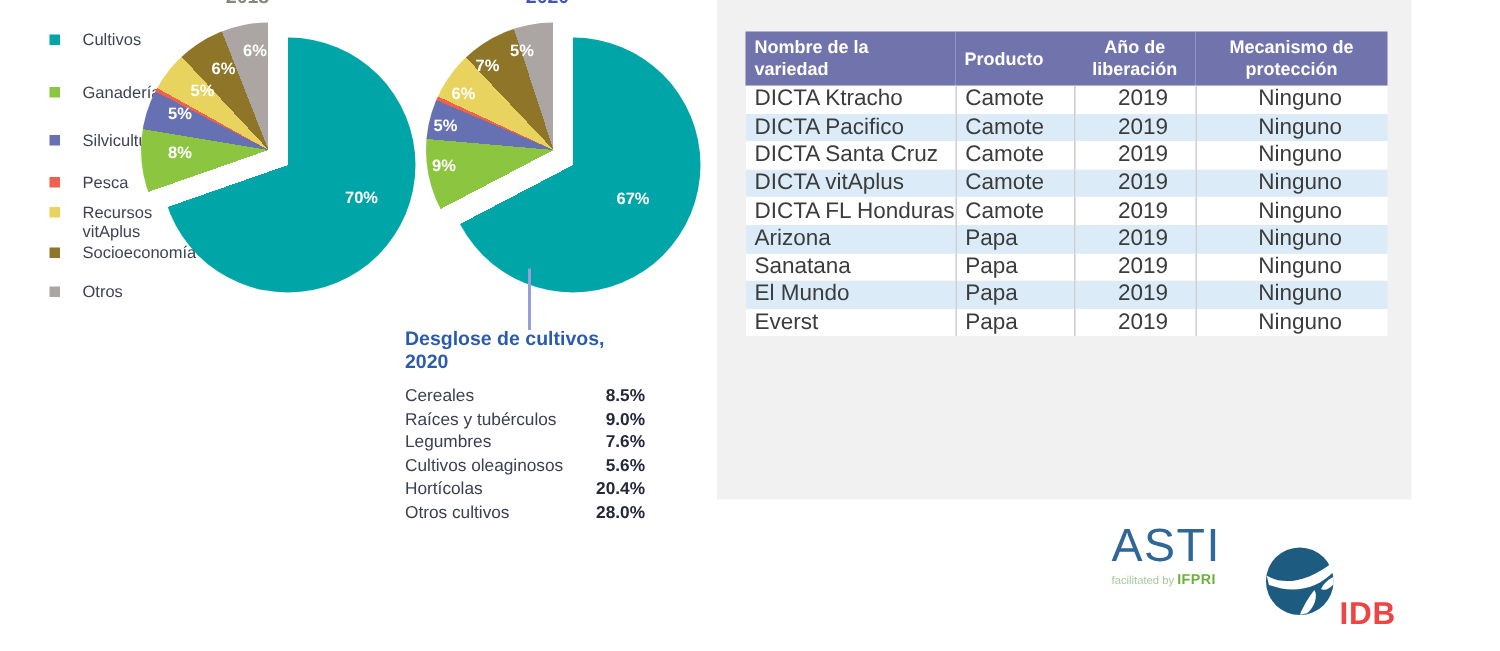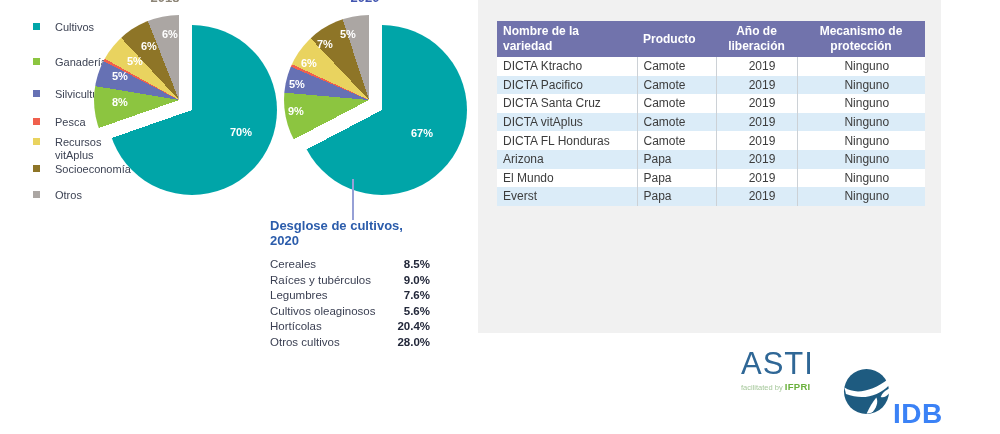--- a/index.html
+++ b/index.html
@@ -35,35 +35,35 @@
   .bd-row b{color:#23283a;}
 
   
   .panel{position:absolute;left:478px;top:0;width:463px;height:333px;background:#f1f1f1;}
   table.vt{position:absolute;left:497px;top:21px;width:428px;border-collapse:collapse;table-layout:fixed;}
   table.vt col.c1{width:140px;} table.vt col.c2{width:79px;}
   table.vt col.c3{width:81px;}  table.vt col.c4{width:128px;}
   table.vt th{background:#7173ac;color:#fff;font-size:12px;font-weight:bold;
               padding:3px 6px;line-height:15px;height:30px;vertical-align:middle;}
   table.vt th.left{text-align:left;} table.vt th.center{text-align:center;}
-  table.vt td{font-size:12px;color:#3c3c3c;padding:1px 6px;height:16.6px;line-height:16px;
+  table.vt td{font-size:15px;color:#3c3c3c;padding:1px 6px;height:16.6px;line-height:16px;
               white-space:nowrap;overflow:hidden;}
   table.vt td:not(:last-child){border-right:1px solid #ccd1d6;}
   table.vt td.center{text-align:center;padding-left:17px;}
   table.vt tbody tr:nth-child(odd){background:#ffffff;}
   table.vt tbody tr:nth-child(even){background:#dbecf8;}
 
   
   .asti{position:absolute;left:741px;top:348px;width:70px;}
   .asti-name{font-size:31px;line-height:32px;color:#2f6796;letter-spacing:1px;text-align:right;}
   .asti-sub{font-size:7.5px;color:#a6c89b;margin-top:1px;white-space:nowrap;}
   .asti-sub b{font-size:9.5px;color:#6ab03c;letter-spacing:.3px;}
   .idb{position:absolute;left:843px;top:352px;display:flex;align-items:center;gap:3px;}
   .idb svg{width:47px;height:47px;display:block;}
-  .idb-name{font-size:28px;font-weight:800;color:#3b82f6;letter-spacing:.5px;margin-top:46px;}
+  .idb-name{font-size:21px;font-weight:800;color:#ef4444;letter-spacing:.5px;margin-top:46px;}
 </style>
 </head>
 <body>
 
 <div class="page">
 
   <div class="pie-title t1">
     <span>2018</span>
     </div>
   <div class="pie-title t2">
@@ -200,20 +200,26 @@
           <td class="center">2019</td>
           <td class="center">Ninguno</td>
         </tr>
         <tr>
           <td>Arizona</td>
           <td>Papa</td>
           <td class="center">2019</td>
           <td class="center">Ninguno</td>
         </tr>
         <tr>
+          <td>Sanatana</td>
+          <td>Papa</td>
+          <td class="center">2019</td>
+          <td class="center">Ninguno</td>
+        </tr>
+        <tr>
           <td>El Mundo</td>
           <td>Papa</td>
           <td class="center">2019</td>
           <td class="center">Ninguno</td>
         </tr>
         <tr>
           <td>Everst</td>
           <td>Papa</td>
           <td class="center">2019</td>
           <td class="center">Ninguno</td>

